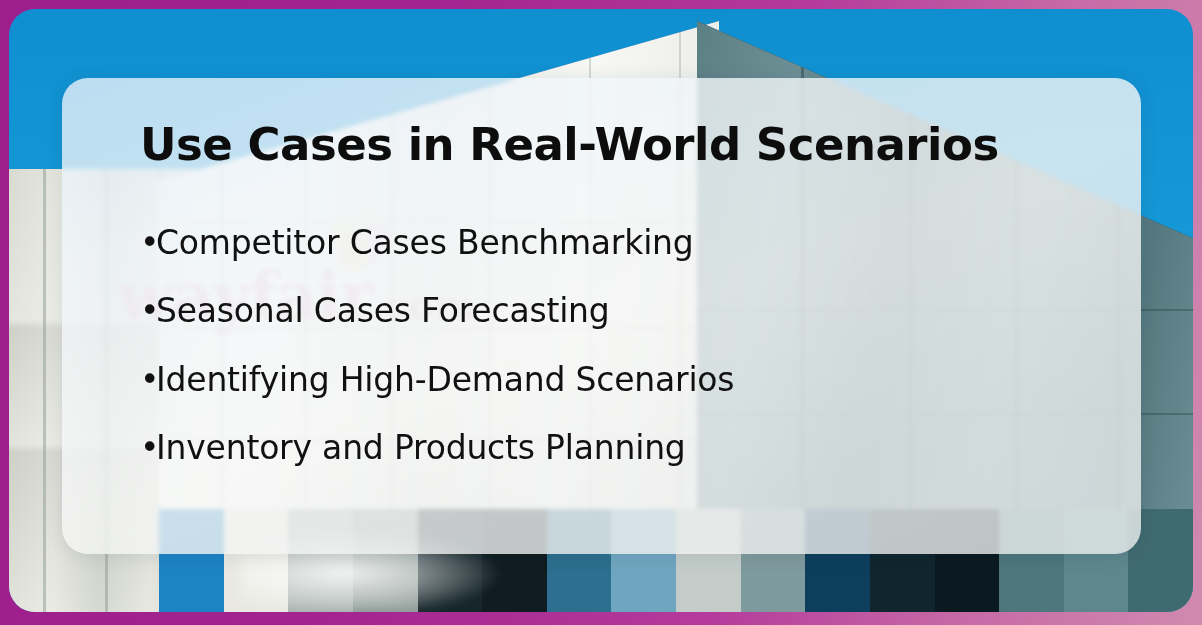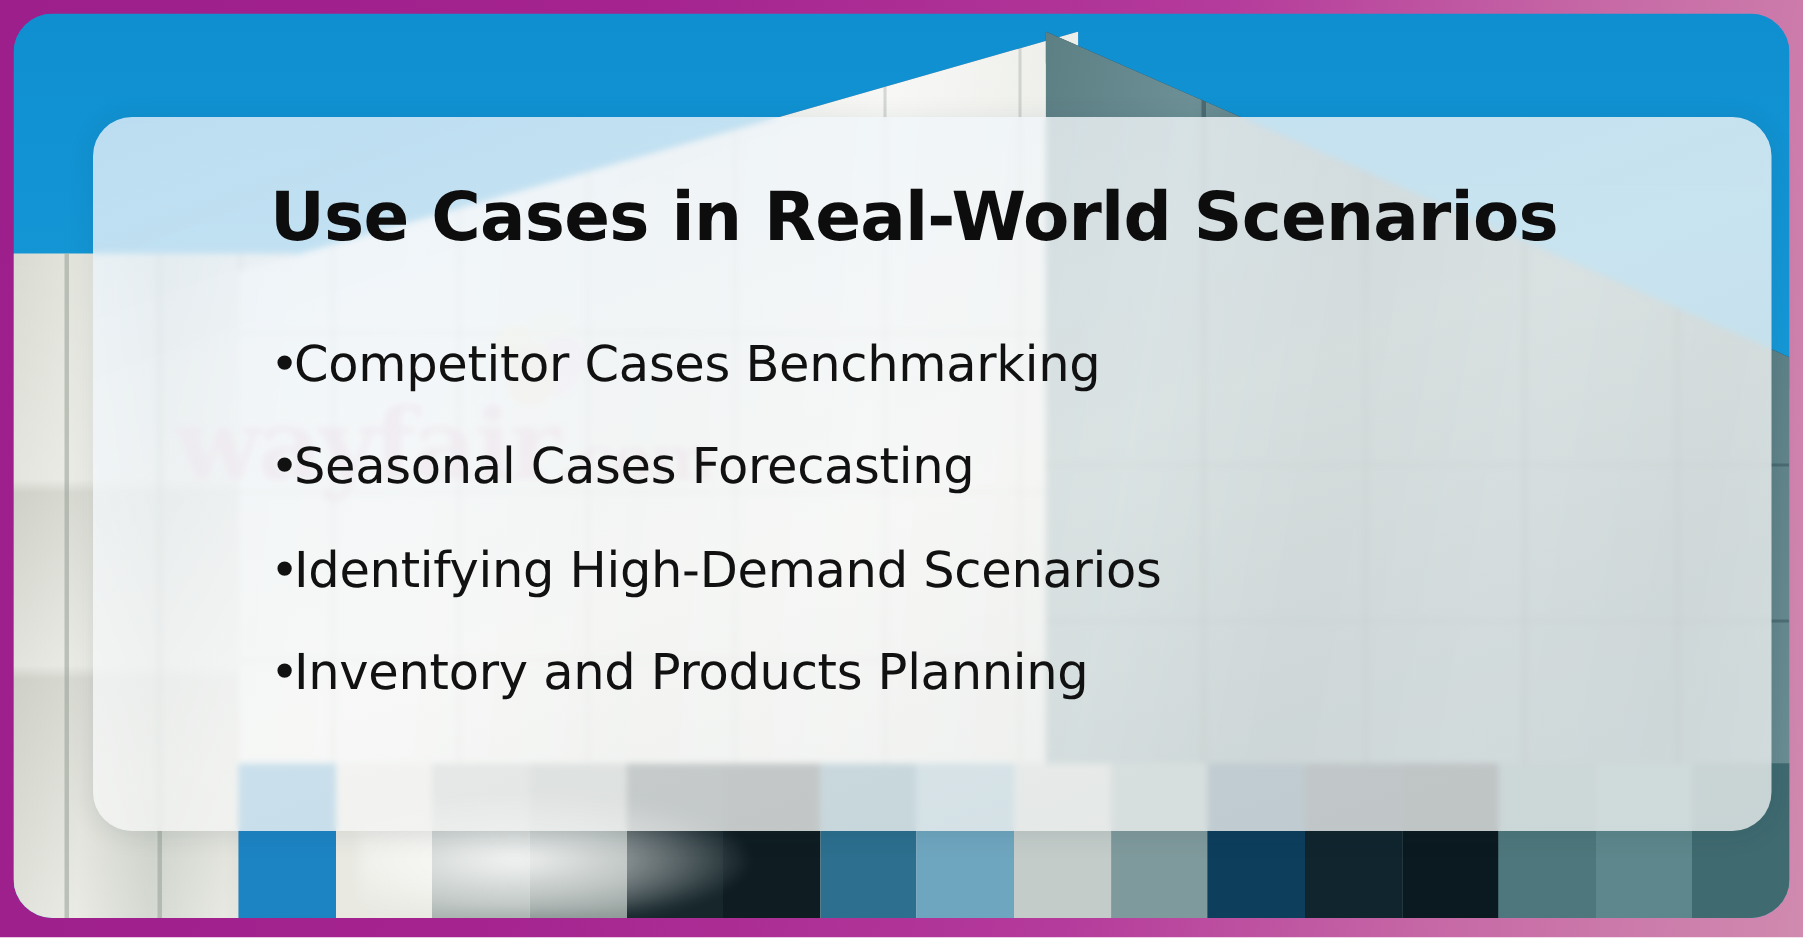--- a/index.html
+++ b/index.html
@@ -209,21 +209,20 @@
     position: absolute;
     left: 62px;
     top: 78px;
     width: 1079px;
     height: 476px;
     border-radius: 26px;
     background: linear-gradient(160deg, rgba(226,238,248,.82) 0%, rgba(240,245,249,.80) 22%, rgba(246,247,246,.80) 52%, rgba(238,240,239,.80) 78%, rgba(235,238,238,.80) 100%);
     backdrop-filter: blur(2px);
     box-shadow: 0 2px 18px rgba(20,40,60,.10);
     overflow: hidden;
-    padding-left: 40px;
   }
 
   .card-inner {
     position: relative;
     height: 100%;
     padding: 42px 56px 30px 78px;
     box-sizing: border-box;
   }
 
   .title {

